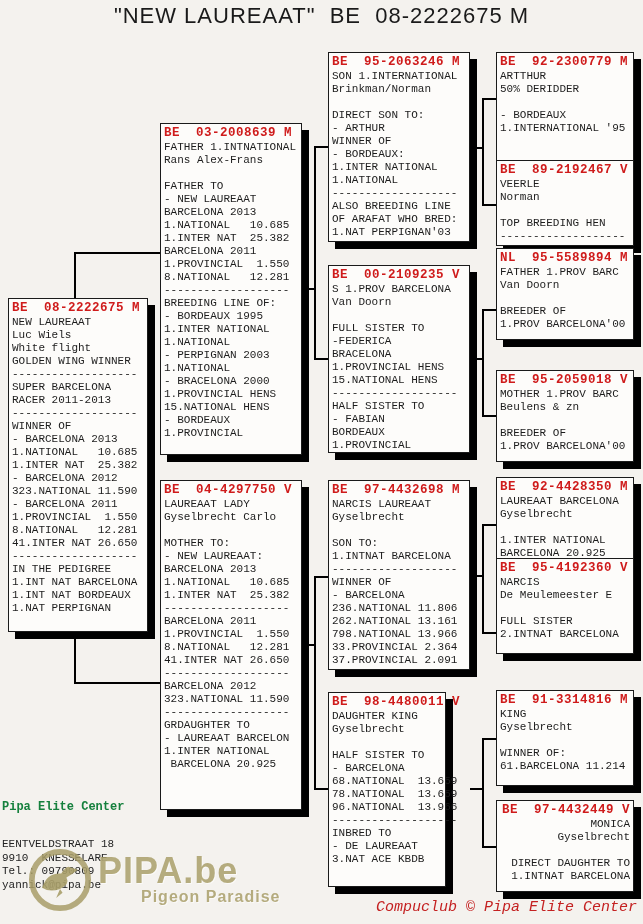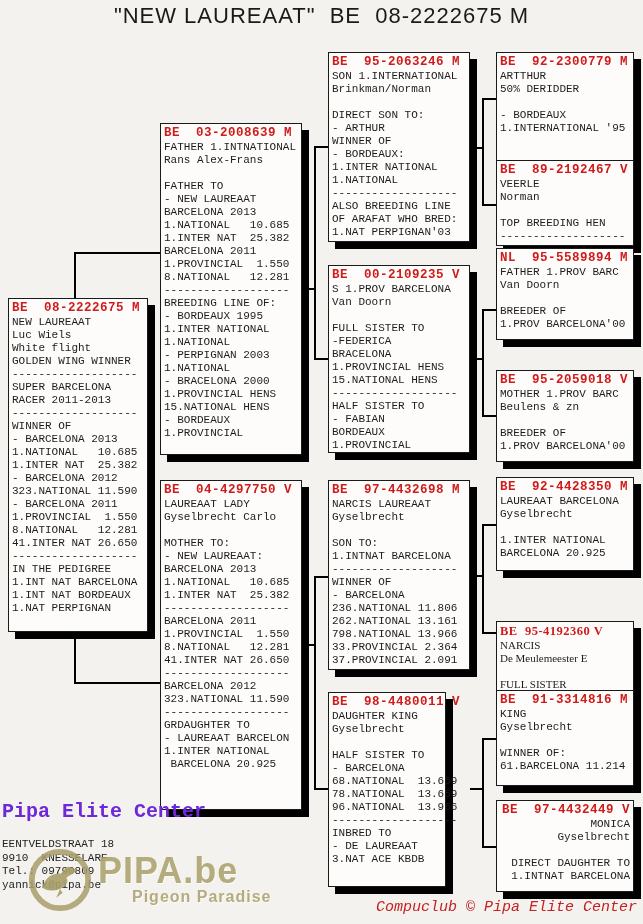--- a/index.html
+++ b/index.html
@@ -7,32 +7,32 @@
         font-family:"Liberation Mono","DejaVu Sans Mono",monospace;}
   .title{position:absolute;left:0;top:3px;width:643px;text-align:center;
          font-family:"Liberation Sans","DejaVu Sans",sans-serif;
          font-size:22px;color:#1a1a1a;letter-spacing:1px;white-space:pre;}
   .pbox{position:absolute;background:#fdfcfa;border:1px solid #1a1a1a;
         box-shadow:7px 7px 0 0 #000;box-sizing:border-box;padding:1px 3px;}
   .ring{font-weight:bold;font-size:12.5px;letter-spacing:0.5px;color:#cf1b1b;
         white-space:pre;line-height:16px;}
   .pbody{font-size:11px;line-height:13px;color:#1c1c1c;white-space:pre;}
   .hline,.vline{position:absolute;background:#000;}
-  .footer-name{position:absolute;left:2px;top:800px;font-weight:bold;font-size:20px;color:#6d28d9;}
+  .footer-name{position:absolute;left:2px;top:800px;font-weight:bold;font-size:12px;color:#15803d;}
   .footer-addr{position:absolute;left:2px;top:838px;font-size:11px;line-height:13.5px;
                color:#222;white-space:pre;}
   .logo{position:absolute;left:28px;top:848px;display:flex;align-items:center;
         color:rgba(168,158,105,0.85);}
   .logo-circle{width:64px;height:64px;flex:0 0 auto;}
   .logo-textcol{margin-left:6px;}
   .logo-main{font-family:"Liberation Sans","DejaVu Sans",sans-serif;font-weight:bold;
              font-size:36px;line-height:34px;letter-spacing:1px;
              text-shadow:1px 1px 0 rgba(255,255,255,0.6);}
   .logo-sub{font-family:"Liberation Sans","DejaVu Sans",sans-serif;font-weight:bold;
-            font-size:16px;line-height:18px;letter-spacing:1px;margin-left:34px;
+            font-size:16px;line-height:18px;letter-spacing:1px;margin-left:43px;
             text-shadow:1px 1px 0 rgba(255,255,255,0.6);}
   .credit{position:absolute;right:6px;top:899px;font-size:15px;font-style:italic;
           color:#c42121;white-space:pre;}
 </style>
 </head>
 <body>
 
 <div id="page">
 
   <div class="title">"NEW LAUREAAT"  BE  08-2222675 M</div>
@@ -247,21 +247,21 @@
 1.PROV BARCELONA'00</div>
   </div>
   <div class="pbox" style="left:496px;top:477px;width:138px;height:94px;">
     <div class="ring">BE  92-4428350 M</div>
     <div class="pbody">LAUREAAT BARCELONA
 Gyselbrecht
 
 1.INTER NATIONAL
 BARCELONA 20.925</div>
   </div>
-  <div class="pbox" style="left:496px;top:621px;width:138px;height:96px;font-family:Liberation Serif, serif;">
+  <div class="pbox" style="left:496px;top:558px;width:138px;height:96px;">
     <div class="ring">BE  95-4192360 V</div>
     <div class="pbody">NARCIS
 De Meulemeester E
 
 FULL SISTER
 2.INTNAT BARCELONA</div>
   </div>
   <div class="pbox" style="left:496px;top:690px;width:138px;height:96px;">
     <div class="ring">BE  91-3314816 M</div>
     <div class="pbody">KING

